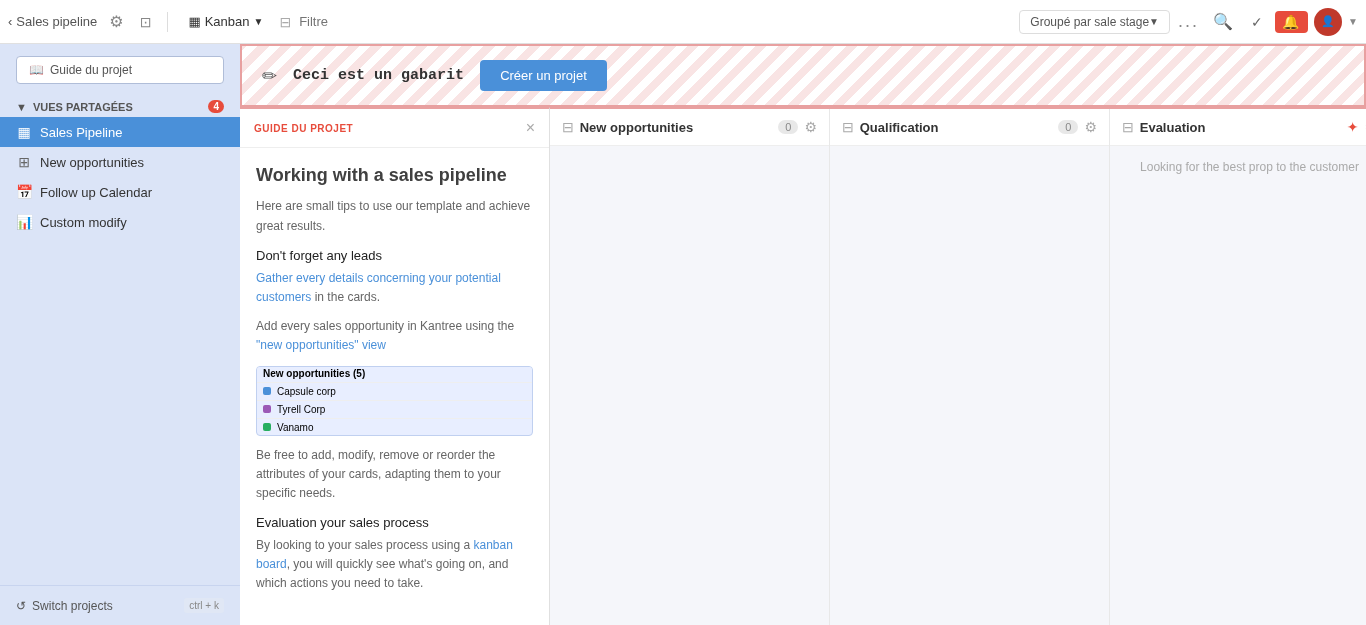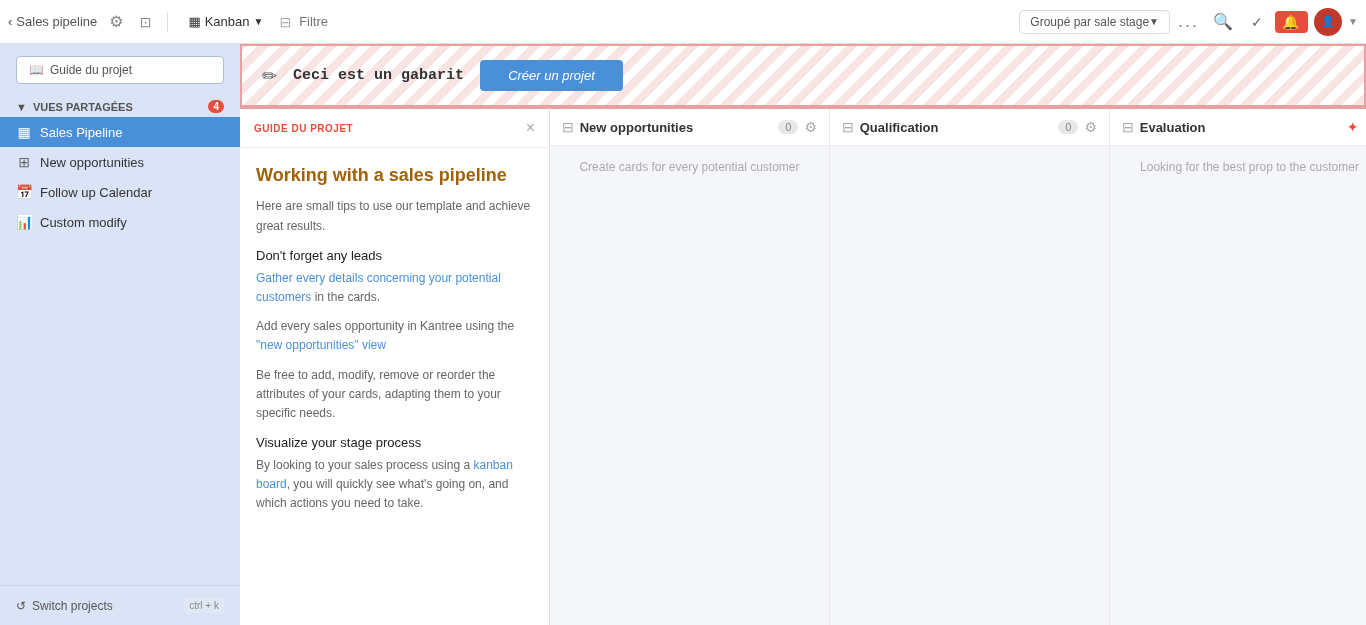--- a/index.html
+++ b/index.html
@@ -54,36 +54,36 @@
         #fff 8px,
         #fff 16px
       );
       border: 2px solid #e8a0a0;
       padding: 14px 20px;
       display: flex; align-items:center; gap:16px;
       flex-shrink:0;
     }
     .pencil-icon { font-size:18px; color:#555; }
     .template-title { font-size:15px; font-weight:600; color:#333;font-family:Liberation Mono, monospace; }
-    .create-project-btn { background:#4a90d9; color:#fff; border:none; border-radius:4px; padding:8px 28px; cursor:pointer; font-size:13px; font-weight:500;font-style:italic; }
+    .create-project-btn { background:#4a90d9; color:#fff; border:none; border-radius:4px; padding:8px 20px; cursor:pointer; font-size:13px; font-weight:500; }
 
     
     .kanban-area { display:flex; flex:1; overflow:hidden; }
 
     
     .guide-panel {
       width:310px; flex-shrink:0; background:#fff;
       border-right:1px solid #e0e0e0; border-top: 2px solid #e8a0a0;
       display:flex; flex-direction:column; overflow:hidden;
     }
     .guide-panel-header { display:flex; align-items:center; justify-content:space-between; padding:10px 14px; border-bottom:1px solid #eee; }
     .guide-panel-label { font-size:10px; font-weight:700; color:#e74c3c; letter-spacing:0.5px; text-transform:uppercase; }
     .guide-close-btn { background:none; border:none; cursor:pointer; color:#aaa; font-size:16px; }
     .guide-content { flex:1; overflow-y:auto; padding:16px 16px 0; }
-    .guide-main-title { font-size:18px; font-weight:700; color:#a16207; margin-bottom:10px; line-height:1.3; }
+    .guide-main-title { font-size:18px; font-weight:700; color:#404040; margin-bottom:10px; line-height:1.3; }
     .guide-text { font-size:12px; color:#666; line-height:1.6; margin-bottom:10px; }
     .guide-text a, .guide-text span.link { color:#4a90d9; }
     .guide-section-title { font-size:13px; font-weight:400; color:#222; margin:12px 0 6px; }
     .guide-image-placeholder { width:100%; height:70px; background:#e8eeff; border-radius:4px; margin:10px 0; display:flex; align-items:center; justify-content:center; border:1px solid #c0d0f0; overflow:hidden; }
     .guide-mini-table { width:100%; font-size:10px; }
     .guide-mini-row { display:flex; align-items:center; gap:6px; padding:3px 6px; border-bottom:1px solid #eee; }
     .guide-mini-row-header { background:#e8eeff; font-weight:600; }
     .guide-mini-dot { width:8px; height:8px; border-radius:2px; flex-shrink:0; }
 
     
@@ -199,39 +199,57 @@
             <span>Here are small tips to use our template and achieve great results.</span>
           </div>
           <div class="guide-section-title">Don't forget any leads</div>
           <div class="guide-text">
             <span style="color:#4a90d9">Gather every details concerning your potential customers</span> in the cards.
           </div>
           <div class="guide-text">
             Add every sales opportunity in Kantree using the <span class="link" style="color:#4a90d9">"new opportunities" view</span>
           </div>
 
+          <div class="guide-image-placeholder">
+            <div class="guide-mini-table">
+              <div class="guide-mini-row guide-mini-row-header">
+                <span>New opportunities (5)</span>
+              </div>
+              <div class="guide-mini-row">
+                <div class="guide-mini-dot" style="background:#4a90d9;"></div>
+                <span>Capsule corp</span>
+              </div>
+              <div class="guide-mini-row">
+                <div class="guide-mini-dot" style="background:#9b59b6;"></div>
+                <span>Tyrell Corp</span>
+              </div>
+              <div class="guide-mini-row">
+                <div class="guide-mini-dot" style="background:#27ae60;"></div>
+                <span>Vanamo</span>
+              </div>
+            </div>
+          </div>
 
           <div class="guide-text">Be free to add, modify, remove or reorder the attributes of your cards, adapting them to your specific needs.</div>
-          <div class="guide-section-title">Visualize your stage process</div>
+          <div class="guide-section-title">Evaluation your sales process</div>
           <div class="guide-text">
             By looking to your sales process using a <span style="color:#4a90d9">kanban board</span>, you will quickly see what's going on, and which actions you need to take.
           </div>
         </div>
       </div>
 
       <div class="kanban-columns">
 
         <div class="kanban-col">
           <div class="kanban-col-header">
             <button class="col-collapse-btn">⊟</button>
             <span class="col-title">New opportunities</span>
             <span class="col-count">0</span>
             <button class="col-settings-btn">⚙</button>
           </div>
-          <div class="col-desc">Create cards for every potential customer</div>
           <div class="col-body"></div>
         </div>
 
         <div class="kanban-col">
           <div class="kanban-col-header">
             <button class="col-collapse-btn">⊟</button>
             <span class="col-title">Qualification</span>
             <span class="col-count">0</span>
             <button class="col-settings-btn">⚙</button>
           </div>

